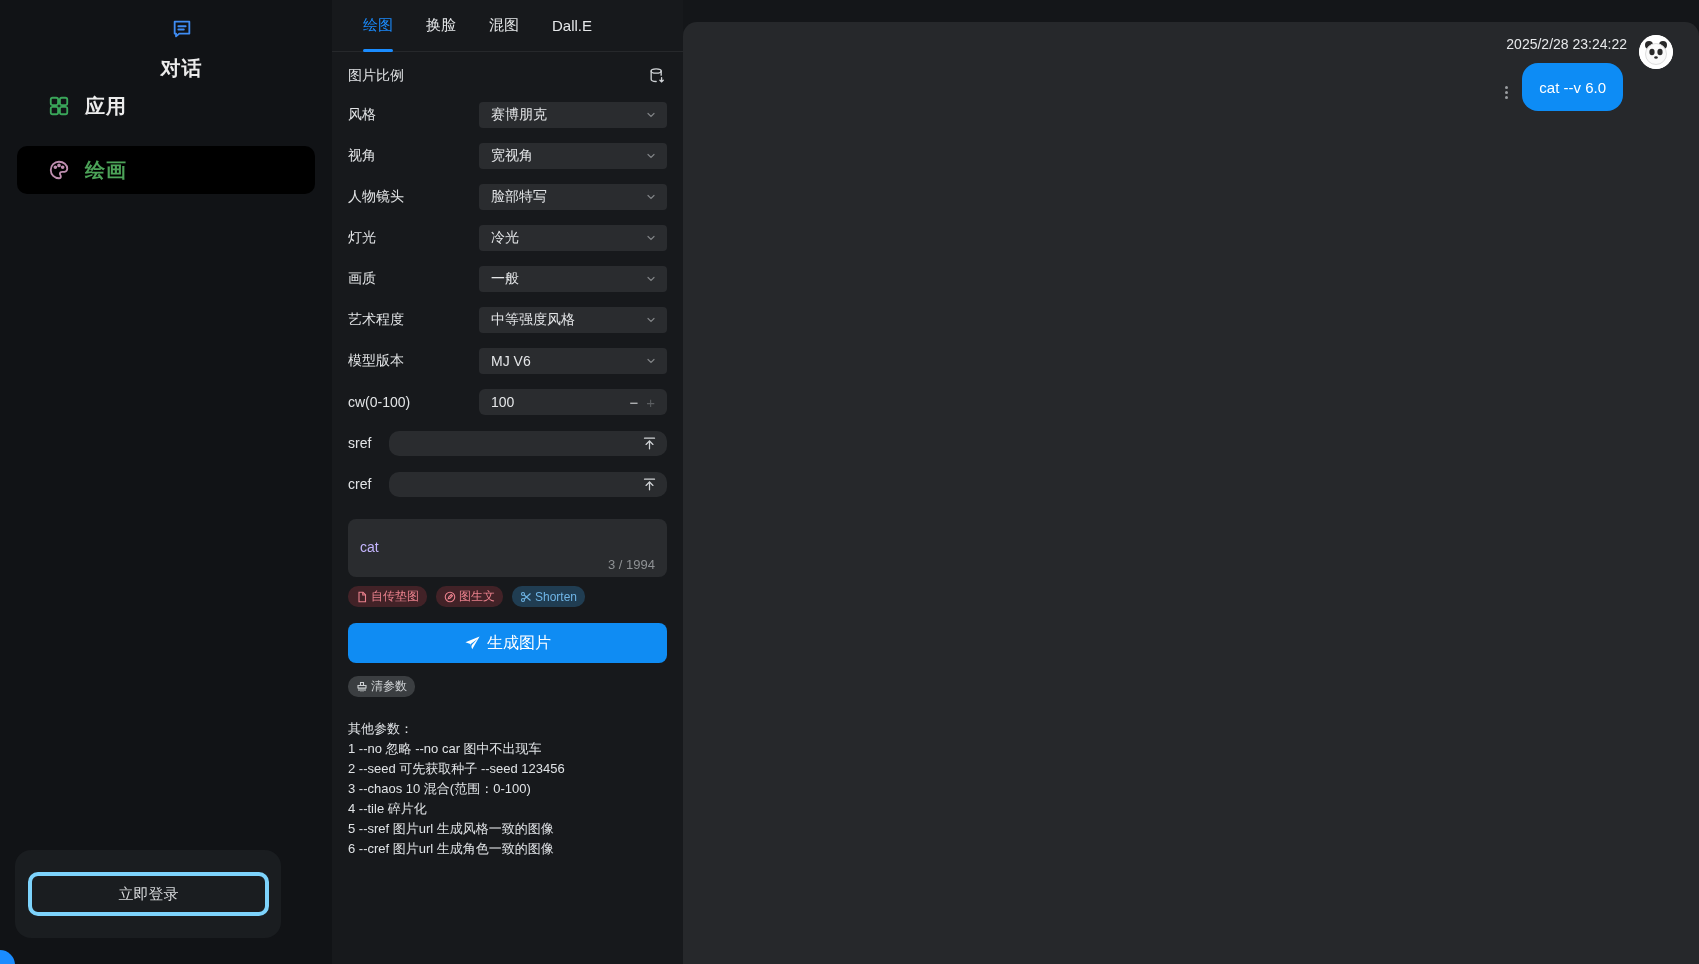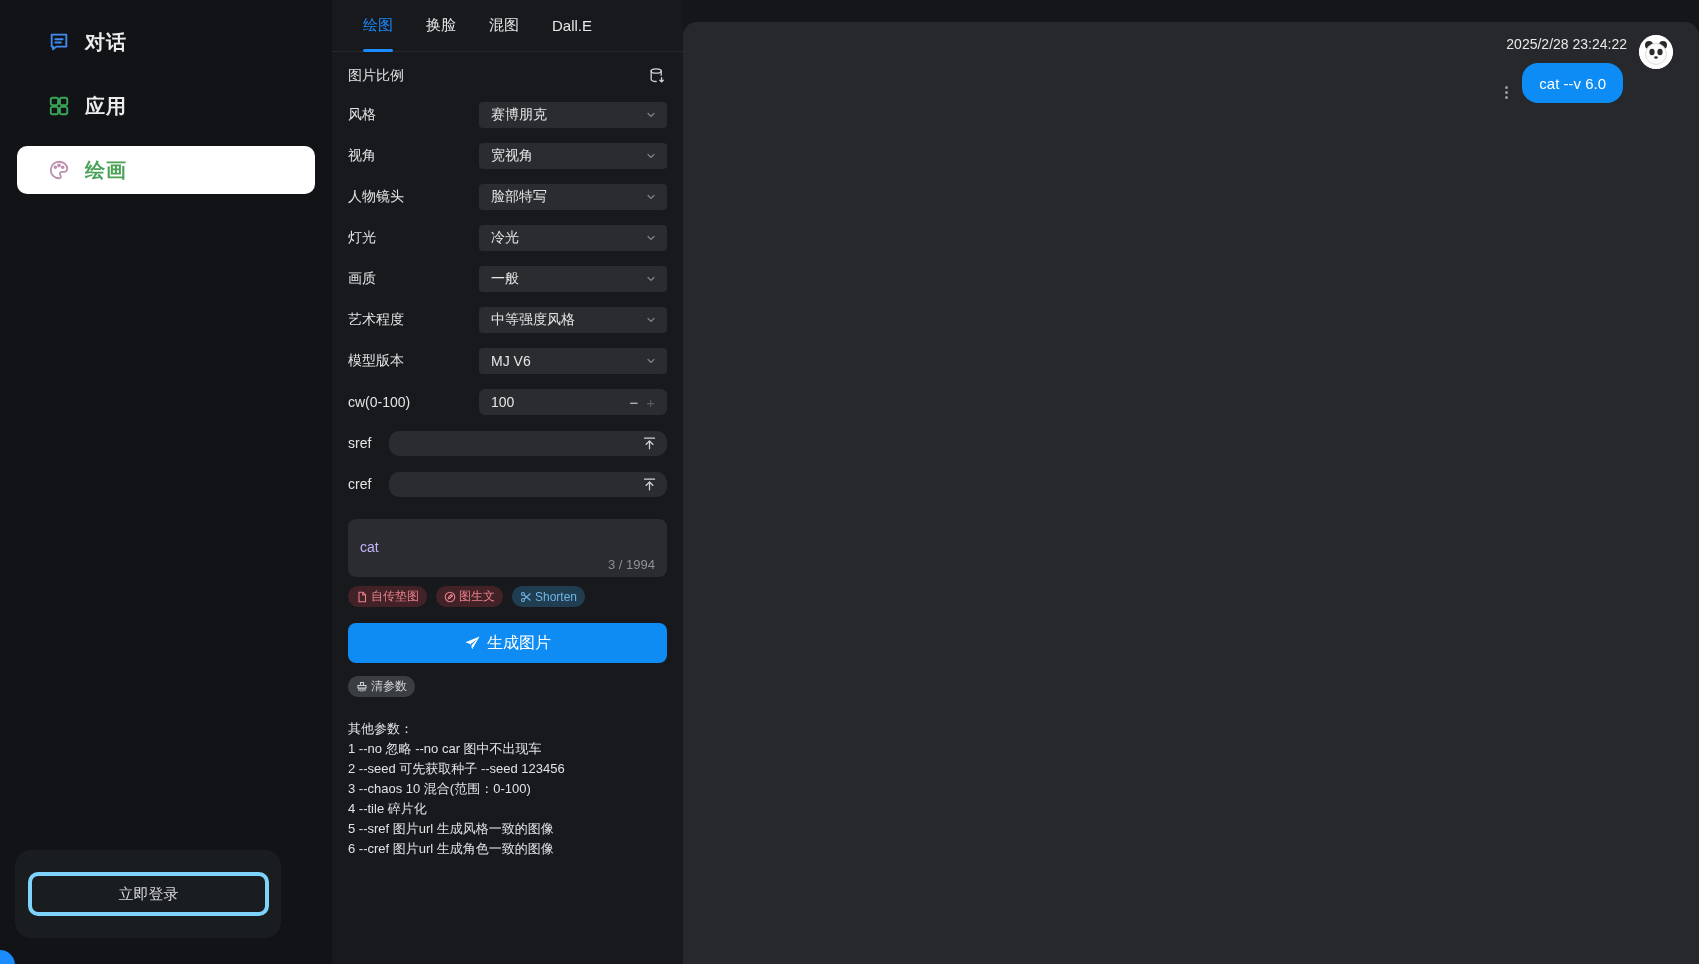--- a/index.html
+++ b/index.html
@@ -12,22 +12,22 @@
   }
   svg { display:block; }
 
   
   .sidebar { position:absolute; left:0; top:0; width:332px; height:964px; background:#111316; }
   .side-item {
     display:flex; align-items:center; gap:15px;
     height:48px; margin:0 17px 16px 17px; padding-left:31px;
     border-radius:10px; cursor:pointer;
   }
-  .side-item:first-child { margin-top:18px; }
-  .side-item.active { background:#ffffff; }
+  .side-item:first-child { margin-top:18px;flex-direction:column; }
+  .side-item.active { background:#000000; }
   .side-label { font-size:20px; font-weight:bold; color:#ececec; letter-spacing:1px; }
   .side-item.active .side-label { color:#4ca258; }
 
   .login-card {
     position:absolute; left:15px; bottom:26px; width:266px; height:88px;
     background:#1a1d20; border-radius:16px;
   }
   .login-btn {
     position:absolute; left:13px; top:22px; width:241px; height:44px;
     background:transparent; border:4px solid #7dd3fc; border-radius:10px;
@@ -142,21 +142,21 @@
   .chat {
     position:absolute; left:683px; top:22px; width:1016px; height:942px;
     background:#26282b; border-radius:14px 14px 0 0;
   }
   .chat-ts { position:absolute; top:14px; right:72px; font-size:14px; color:#e6e8ea; }
   .chat-avatar {
     position:absolute; top:13px; right:26px; width:34px; height:34px;
     border-radius:50%; overflow:hidden; background:#fff;
   }
   .chat-bubble {
-    position:absolute; top:41px; right:76px; height:40px;
+    position:absolute; top:41px; right:76px; height:48px;
     background:#0d8cf5; border-radius:16px; color:#fff; font-size:15px;
     display:flex; align-items:center; padding:0 17px;
   }
   .chat-dots {
     position:absolute; top:62px; right:191px; font-size:15px; color:#9a9da0;
     letter-spacing:0; line-height:8px; cursor:pointer; text-align:center;
   }
   .chat-dots span { display:block; width:3px; height:3px; background:#9a9da0; border-radius:50%; margin:2px auto; }
 </style>
 </head>

